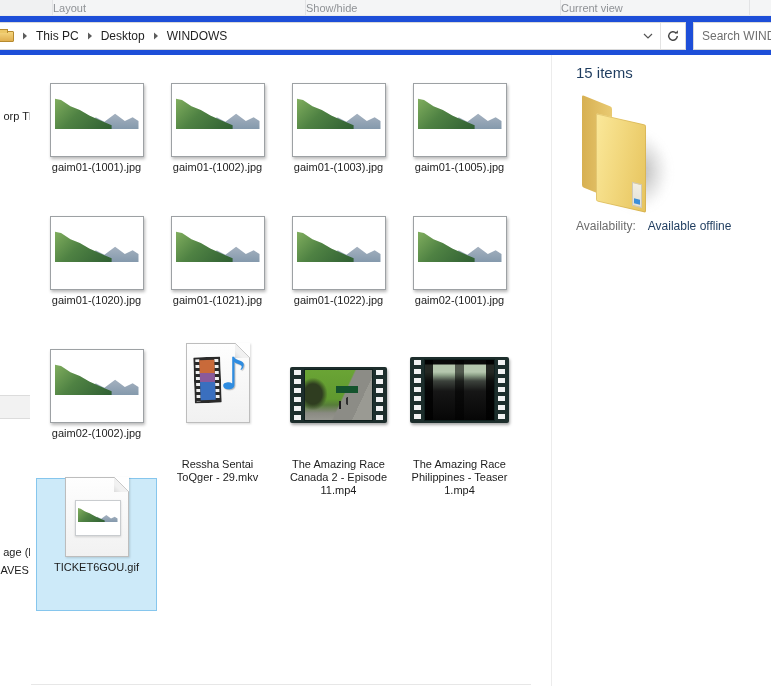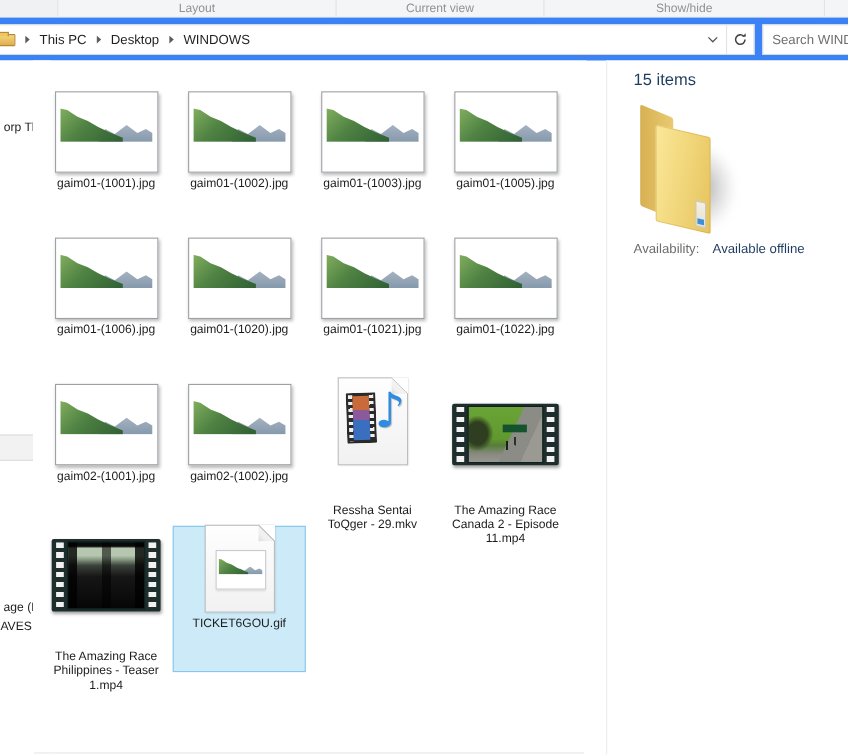--- a/index.html
+++ b/index.html
@@ -4,29 +4,29 @@
 <style>
   * { margin:0; padding:0; box-sizing:border-box; }
   html,body { width:771px; height:686px; overflow:hidden; background:#fff;
     font-family:"Liberation Sans", sans-serif; }
   .window { position:relative; width:771px; height:686px; background:#fff; }
 
   
   .ribbon-strip { position:absolute; left:0; top:0; width:771px; height:16px;
     background:#f4f5f6; border-bottom:1px solid #eaebec; display:flex; }
   .ribbon-group { height:100%; border-right:1px solid #e2e3e5; display:flex;
-    align-items:center; justify-content:center; font-size:11px; color:#8f9296; }
+    align-items:center; justify-content:flex-start; font-size:11px; color:#8f9296; }
   .rg-0 { width:53px; background:#f0f1f2; }
   .rg-1 { width:253px; }
   .rg-2 { width:189px; }
   .rg-3 { width:255px; }
   .rg-4 { flex:1; border-right:none; }
 
   
-  .toolbar-row { position:absolute; left:0; top:16px; width:771px; height:39px; background:#3b82f6; }
+  .toolbar-row { position:absolute; left:0; top:16px; width:771px; height:39px; background:#1d4ed8; }
   .address-bar { position:absolute; left:-6px; top:6px; width:692px; height:28px;
     border:1px solid #d9d9d9; background:#fff; display:flex; align-items:center; }
   .mini-folder { width:15px; height:11px; margin-left:4px;
     background:linear-gradient(180deg,#f5d67e,#dfae4f); border:1px solid #b68a2e;
     border-radius:1px; position:relative; flex:0 0 auto; }
   .mini-folder::before { content:""; position:absolute; top:-3px; left:-1px; width:7px;
     height:3px; background:#ecc766; border:1px solid #b68a2e; border-bottom:none; }
   .crumb-sep { margin:0 8px; display:flex; align-items:center; }
   .crumb { font-size:12px; color:#1f1f1f; white-space:nowrap; cursor:default; }
   .abar-spacer { flex:1; }
@@ -140,25 +140,25 @@
 </head>
 <body>
 
 <div class="window">
 
   <div class="ribbon-strip">
     <div class="ribbon-group rg-0"></div>
     <div class="ribbon-group rg-1">
       <span>Layout</span>
     </div>
+    <div class="ribbon-group rg-3">
+      <span>Show/hide</span>
+    </div>
     <div class="ribbon-group rg-2">
       <span>Current view</span>
-    </div>
-    <div class="ribbon-group rg-3">
-      <span>Show/hide</span>
     </div>
     <div class="ribbon-group rg-4"></div>
   </div>
 
   <div class="toolbar-row">
     <div class="address-bar">
       <div class="mini-folder"></div>
       <span class="crumb-sep">
         <svg width="6" height="8">
             <polygon points="1,0.5 5,4 1,7.5" fill="#5c5c5c"></polygon>
@@ -238,28 +238,20 @@
               </div>
             </div>
     <div class="label wrap-all">gaim01-(1005).jpg</div>
   </div>
           <div class="cell">
     <div class="icon-wrap">
               <div class="photo-frame">
                 <div class="landscape"></div>
               </div>
             </div>
-    <div class="label wrap-all">gaim01-(1006).jpg</div>
-  </div>
-          <div class="cell">
-    <div class="icon-wrap">
-              <div class="photo-frame">
-                <div class="landscape"></div>
-              </div>
-            </div>
     <div class="label wrap-all">gaim01-(1020).jpg</div>
   </div>
           <div class="cell">
     <div class="icon-wrap">
               <div class="photo-frame">
                 <div class="landscape"></div>
               </div>
             </div>
     <div class="label wrap-all">gaim01-(1021).jpg</div>
   </div>

